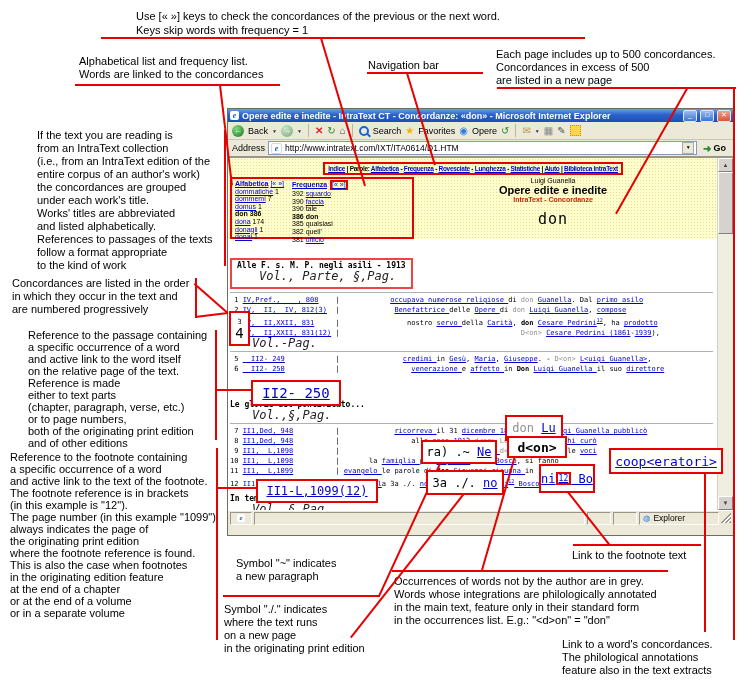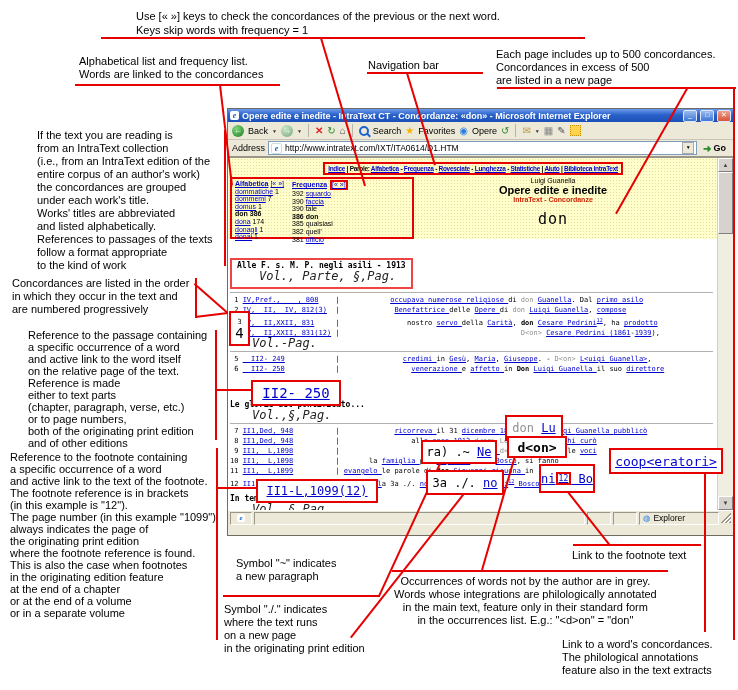--- a/index.html
+++ b/index.html
@@ -154,21 +154,21 @@
 in the originating edition feature
 at the end of a chapter
 or at the end of a volume
 or in a separate volume</div>
 <div class="ann" style="left:236px;top:557px;">Symbol "~" indicates
 a new paragraph</div>
 <div class="ann" style="left:224px;top:603px;">Symbol "./." indicates
 where the text runs
 on a new page
 in the originating print edition</div>
-<div class="ann" style="left:394px;top:575px;text-align:center;">Occurrences of words not by the author are in grey.
+<div class="ann" style="left:394px;top:575px;">Occurrences of words not by the author are in grey.
 Words whose integrations are philologically annotated
 in the main text, feature only in their standard form
 in the occurrences list. E.g.: "&lt;d&gt;on" = "don"</div>
 <div class="ann" style="left:572px;top:549px;">Link to the footnote text</div>
 <div class="ann" style="left:562px;top:638px;">Link to a word's concordances.
 The philological annotations
 feature also in the text extracts</div>
 
 <div class="rline" style="left:101px;top:37px;width:484px;height:2px;"></div>
 <div class="rline" style="left:322px;top:38px;width:154px;height:2px;transform:rotate(73.4deg);"></div>

